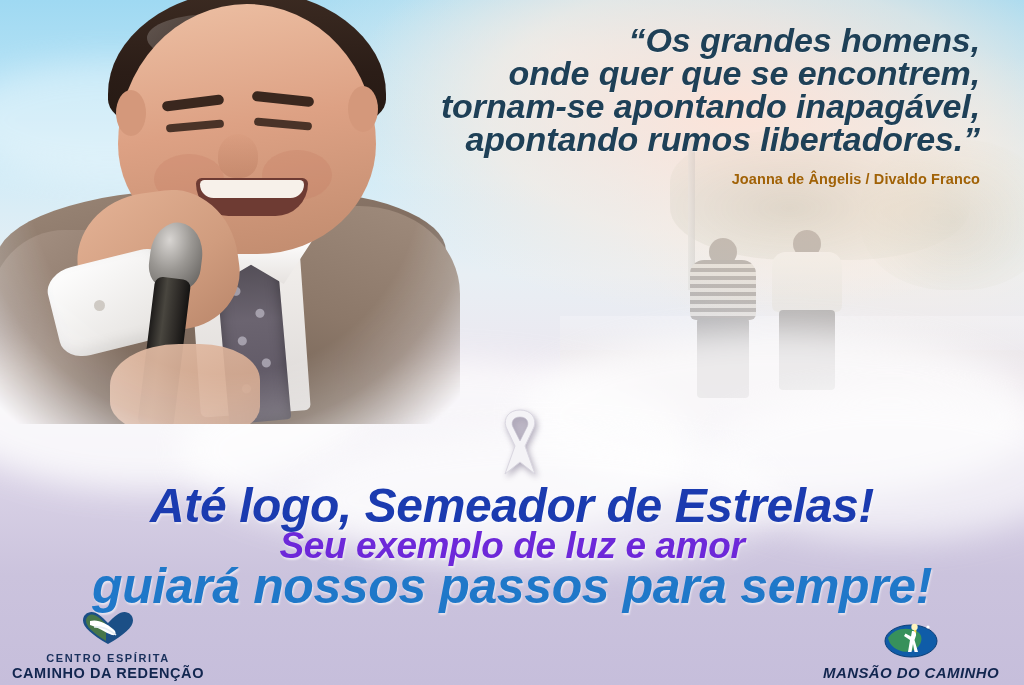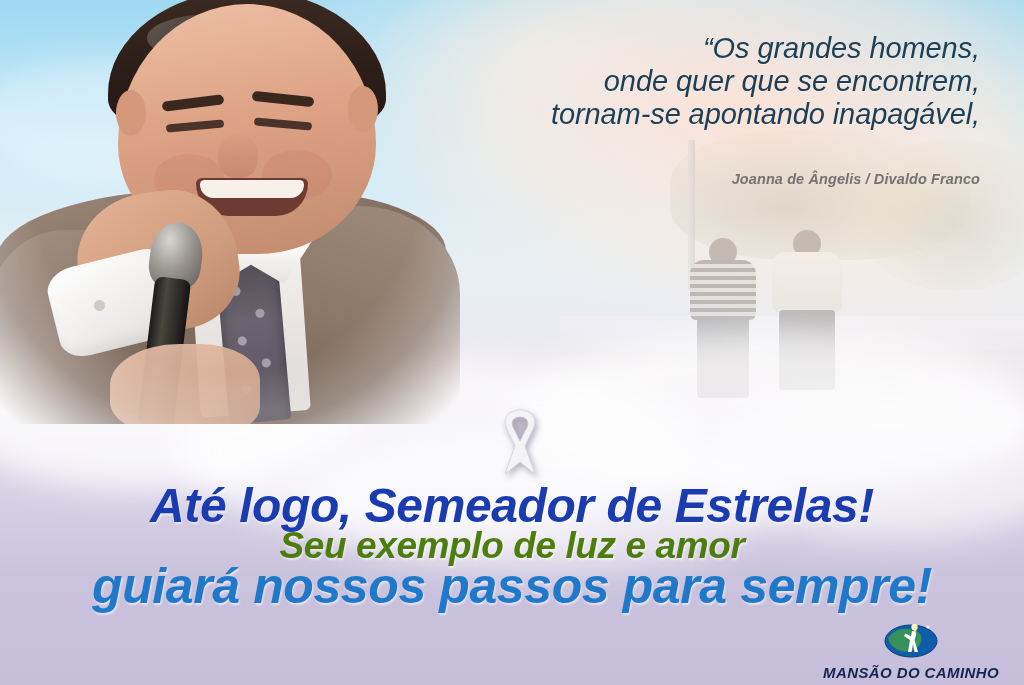--- a/index.html
+++ b/index.html
@@ -202,49 +202,49 @@
     border-radius:8px;
   }
   .hand2{
     position:absolute;left:120px;top:350px;width:150px;height:90px;
     background:linear-gradient(150deg,#e6c0a9 0%,#d5a98f 70%,#c0927a 100%);
     border-radius:46% 40% 30% 36%;opacity:.92;
   }
 
   
   .quote{
-    position:absolute;right:44px;top:32px;width:560px;
+    position:absolute;right:44px;top:24px;width:560px;
     text-align:right;
-    font-style:italic;font-weight:400;
-    font-size:29px;line-height:33px;
+    font-style:italic;font-weight:700;
+    font-size:34px;line-height:33px;
     letter-spacing:-.1px;
     color:#1e4057;
     text-shadow:0 1px 0 rgba(255,255,255,.35);
   }
   .quote .ln{display:block;white-space:nowrap;}
   .quote-author{
     position:absolute;right:44px;top:171px;width:560px;
-    text-align:right;font-style:italic;font-weight:700;
-    font-size:14.5px;color:#737373;letter-spacing:.1px;
+    text-align:right;font-weight:700;
+    font-size:14.5px;color:#a16207;letter-spacing:.1px;
   }
 
   
   .ribbon{position:absolute;left:489px;top:406px;width:62px;height:72px;}
   .ribbon svg{display:block;filter:drop-shadow(2px 3px 3px rgba(90,80,110,.45));}
 
   
   .headline{
     position:absolute;left:0;right:0;top:486px;text-align:center;
     font-style:italic;font-weight:700;
     letter-spacing:-.4px;
   }
   .headline .h-line{display:block;white-space:nowrap;}
   .h1{font-size:48px;line-height:40px;color:#1b3bb0;
       text-shadow:1px 2px 2px rgba(255,255,255,.55);}
-  .h2{font-size:37px;line-height:40px;color:#4d7c0f;
+  .h2{font-size:37px;line-height:40px;color:#6d28d9;
       text-shadow:1px 2px 2px rgba(255,255,255,.55);}
   .h3{font-size:50px;line-height:41px;color:#1f78c9;
       text-shadow:1px 2px 2px rgba(255,255,255,.55);}
 
   
   .logo{position:absolute;bottom:4px;text-align:center;}
   .logo-left{left:8px;width:200px;}
   .logo-right{right:8px;width:210px;font-style:italic;}
   .logo-mark{margin:0 auto 3px;}
   .logo-txt1{
@@ -323,37 +323,50 @@
         <div class="mic-body"></div>
       </div>
       <div class="hand2"></div>
     </div>
   </div>
 
   <div class="quote">
     <span class="ln">“Os grandes homens,</span>
     <span class="ln">onde quer que se encontrem,</span>
     <span class="ln">tornam-se apontando inapagável,</span>
+    <span class="ln">apontando rumos libertadores.”</span>
   </div>
   <div class="quote-author">Joanna de Ângelis / Divaldo Franco</div>
 
   <div class="ribbon">
     <svg width="62" height="72" viewBox="0 0 62 72" aria-hidden="true">
       <path d="M31 4 C20 4 14 12 17 21 L26 40 L16 68 L31 56 L46 68 L36 40 L45 21 C48 12 42 4 31 4 Z
                M31 11 C37 11 40 15 38.5 20 L31 35 L23.5 20 C22 15 25 11 31 11 Z" fill="#f4f3f6" stroke="#d9d6e0" stroke-width="1"></path>
       <path d="M31 11 C37 11 40 15 38.5 20 L31 35 L23.5 20 C22 15 25 11 31 11 Z" fill="#a9a2b5" opacity=".55"></path>
     </svg>
   </div>
 
   <div class="headline">
     <span class="h-line h1">Até logo, Semeador de Estrelas!</span>
     <span class="h-line h2">Seu exemplo de luz e amor</span>
     <span class="h-line h3">guiará nossos passos para sempre!</span>
   </div>
 
+  <div class="logo logo-left">
+    <div class="logo-mark">
+      <svg width="52" height="34" viewBox="0 0 52 34" aria-hidden="true">
+        <path d="M26 33 C10 24 1 16 1 9.5 C1 4.5 5 1 9.5 1 C15 1 19 5 26 12 C33 5 37 1 42.5 1 C47 1 51 4.5 51 9.5 C51 16 42 24 26 33 Z" fill="#1b4f86"></path>
+        <path d="M24 30 C11 22 4 15.5 4 10 C4 6 7 3.5 10 3.5 C14 3.5 17.5 7 24 13 Z" fill="#4f7d3e" opacity=".85"></path>
+        <path d="M8 10 C16 8 24 12 31 18 C35 21 34 25 30 24 C24 22 16 16 8 14 Z" fill="#ffffff"></path>
+        <path d="M12 16 C20 15 28 19 34 24" stroke="#e7eef4" stroke-width="1.6" fill="none"></path>
+      </svg>
+    </div>
+    <div class="logo-txt1">CENTRO ESPÍRITA</div>
+    <div class="logo-txt2">CAMINHO DA REDENÇÃO</div>
+  </div>
 
   <div class="logo logo-right">
     <div class="logo-mark">
       <svg width="54" height="40" viewBox="0 0 54 40" aria-hidden="true">
         <ellipse cx="27" cy="23" rx="26" ry="16" fill="#0f5ca8"></ellipse>
         <path d="M4 20 C10 10 24 8 34 14 C40 18 38 28 30 32 C18 37 6 30 4 20 Z" fill="#3e9a4e" opacity=".85"></path>
         <ellipse cx="27" cy="23" rx="26" ry="16" fill="none" stroke="#0b3f78" stroke-width="1"></ellipse>
         <path d="M30 6 C33 10 33 14 31 18 C30 14 29 10 30 6 Z" fill="#f5d24a"></path>
         <circle cx="30.5" cy="9" r="3.2" fill="#fff3bd"></circle>
         <path d="M28 13 C31 13 32.5 15 32 17.5 L30.5 22 L34 34 L30.5 34 L29 26 L27.5 34 L24 34 L26 22 L20 18 L21.5 15.5 L27 18.5 Z" fill="#ffffff"></path>

